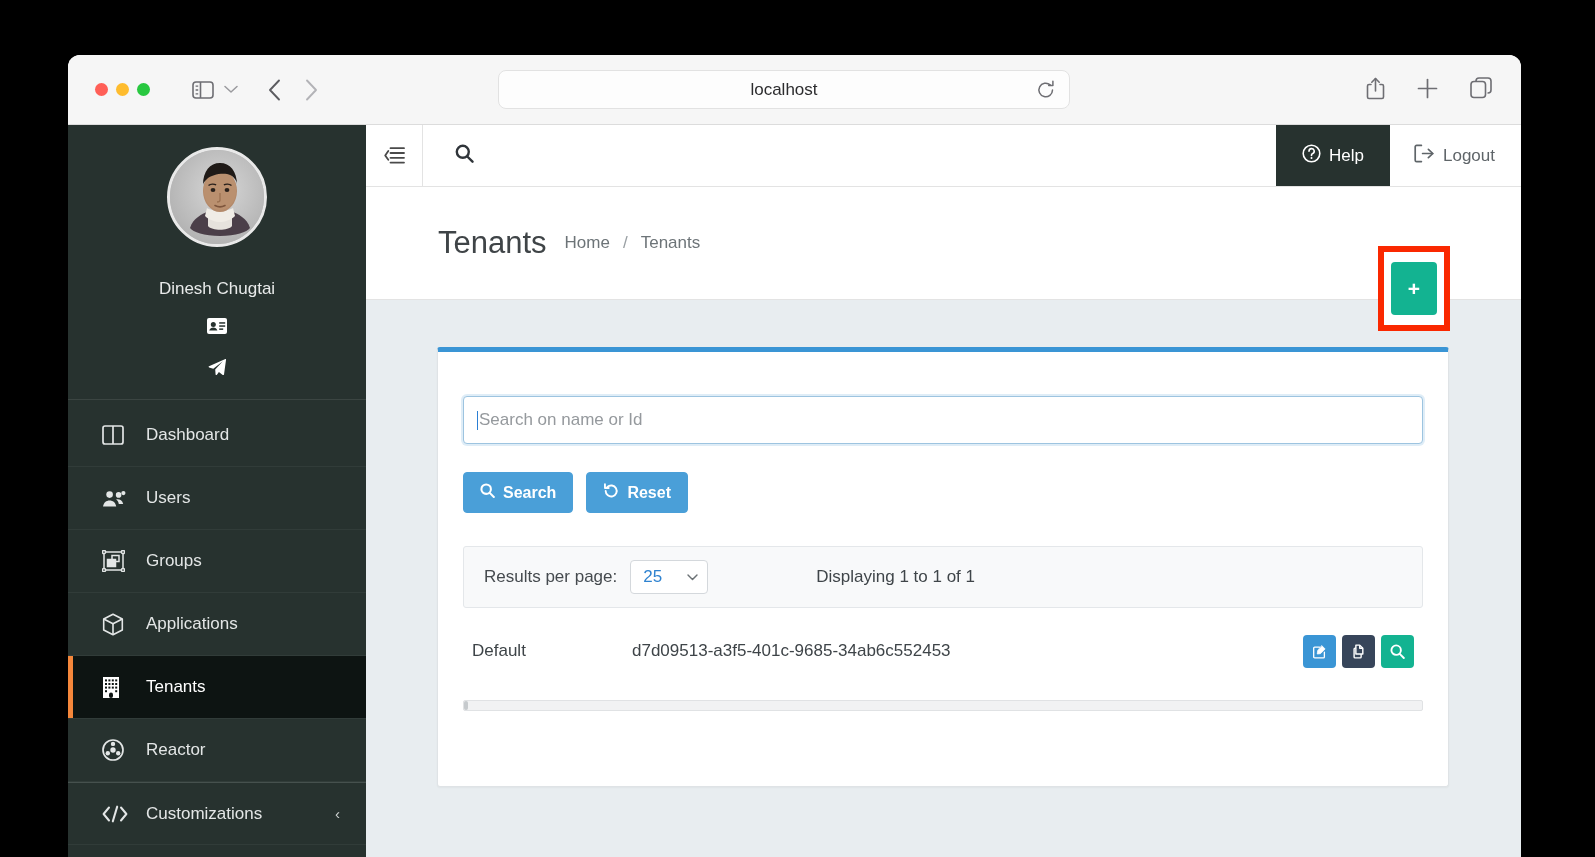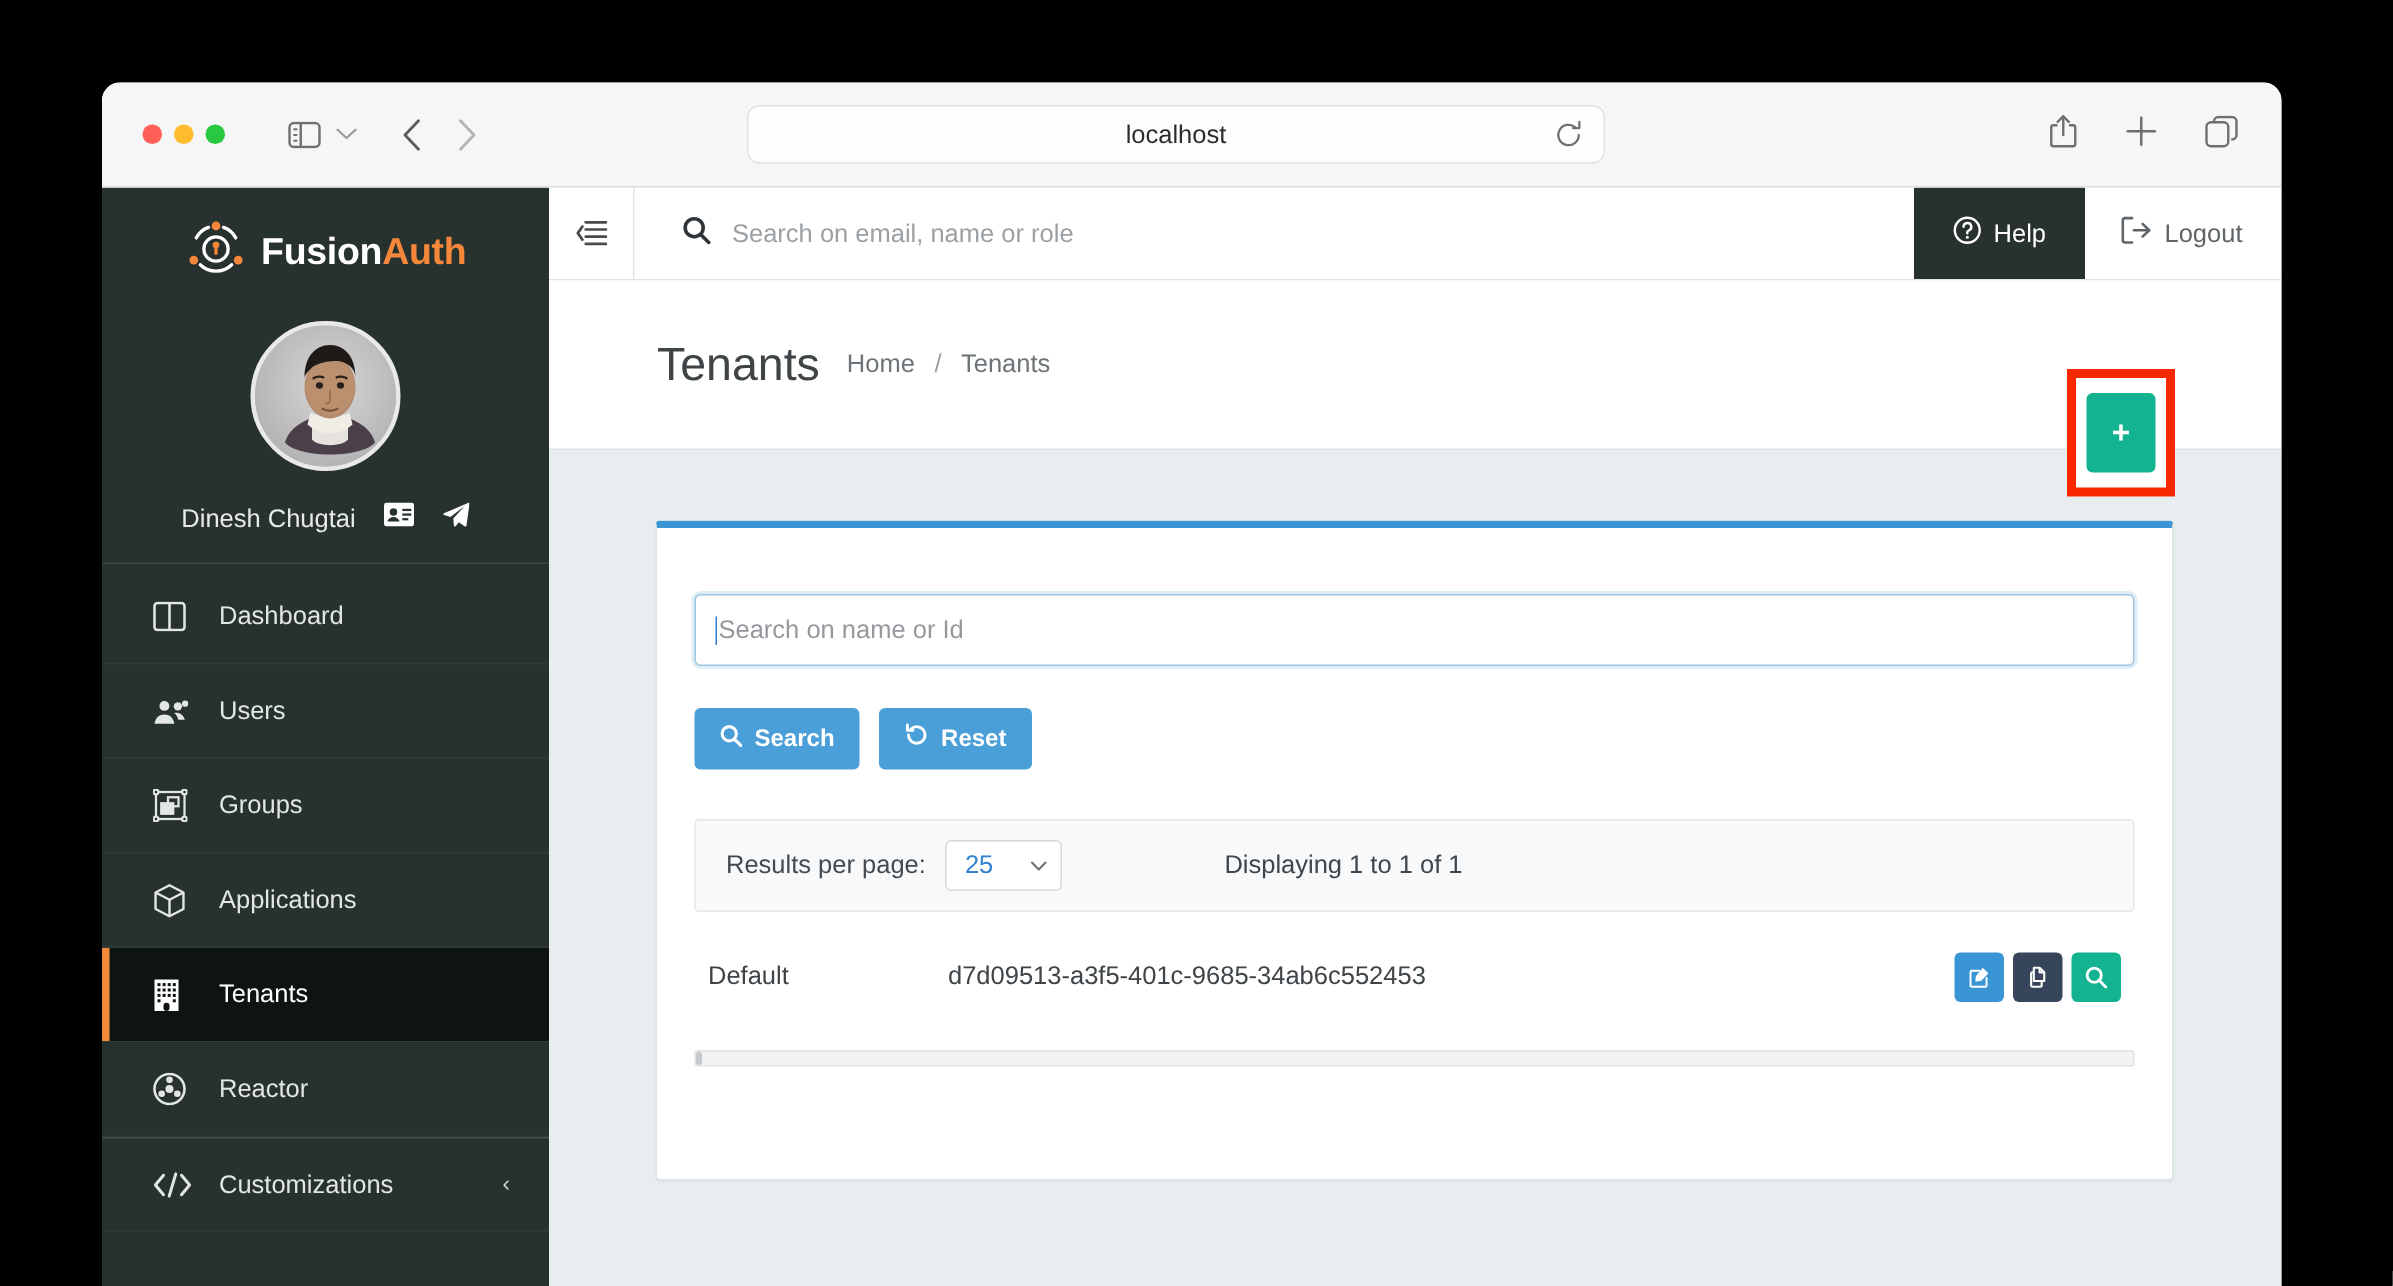--- a/index.html
+++ b/index.html
@@ -85,23 +85,24 @@
     width: 100px; height: 100px; border-radius: 50%;
     border: 3px solid #e9e9e9;
     overflow: hidden;
     background: #b7b7b7;
     position: relative;
   }
   .avatar svg { display: block; }
 
   .user-row {
     display: flex; align-items: center; justify-content: center;
-    gap: 19px; margin-top: 20px; padding-bottom: 18px;
+    gap: 19px; margin-top: 32px; padding-bottom: 18px;
     font-size: 17px; color: #e8eaea;
     border-bottom: 1px solid #3b4542;
+    flex-direction: column;
   }
 
   .nav { padding-top: 4px; }
   .nav-item {
     display: flex; align-items: center;
     height: 63px;
     padding-left: 34px;
     font-size: 17px;
     color: #e3e6e6;
     border-bottom: 1px solid #313c39;
@@ -363,40 +364,20 @@
           <path d="M6 4.5V4a3 3 0 0 1 3-3h9a3 3 0 0 1 3 3v9a3 3 0 0 1-3 3h-.5"></path>
         </svg>
       </span>
     </div>
   </div>
 
   <div class="app">
 
     <div class="sidebar">
 
-      <div class="brand">
-        <span>
-          <svg width="42" height="42" viewBox="0 0 42 42">
-            <g fill="none" stroke="#ffffff" stroke-width="2.2" stroke-linecap="round">
-              <path d="M7.8 13.6A15 15 0 0 1 16 6.6"></path>
-              <path d="M34.2 13.6A15 15 0 0 0 26 6.6"></path>
-              <path d="M10.5 31.5a15 15 0 0 0 21 0"></path>
-            </g>
-            <circle cx="21" cy="5.6" r="2.9" fill="#f5873b"></circle>
-            <circle cx="6.2" cy="28.4" r="2.9" fill="#f5873b"></circle>
-            <circle cx="35.8" cy="28.4" r="2.9" fill="#f5873b"></circle>
-            <circle cx="21" cy="21" r="8.1" fill="none" stroke="#ffffff" stroke-width="2.2"></circle>
-            <circle cx="21" cy="18.4" r="2.2" fill="#f5873b"></circle>
-            <rect x="19.9" y="19.6" width="2.2" height="5.4" rx="1.1" fill="#f5873b"></rect>
-          </svg>
-        </span>
-        <span class="brand-text">
-          <span class="fusion">Fusion</span><span class="auth">Auth</span>
-        </span>
-      </div>
 
       <div class="avatar-wrap">
         <div class="avatar">
           <svg width="100" height="100" viewBox="0 0 100 100">
             <defs>
               <radialGradient id="bgg" cx="50%" cy="40%" r="70%">
                 <stop offset="0%" stop-color="#d7d7d7"></stop>
                 <stop offset="100%" stop-color="#a9a9a9"></stop>
               </radialGradient>
             </defs>
@@ -553,21 +534,20 @@
             <polyline points="4.3,4 1.2,8.4 4.3,12.8" stroke-linejoin="round"></polyline>
           </svg>
         </div>
         <div class="topbar-search">
           <span class="s-icon">
             <svg width="19" height="19" viewBox="0 0 19 19" fill="none" stroke="#30353a" stroke-width="2.4" stroke-linecap="round">
               <circle cx="7.8" cy="7.8" r="6"></circle>
               <line x1="12.3" y1="12.5" x2="17.5" y2="17.7"></line>
             </svg>
           </span>
-          <input type="text" placeholder="Search on email, name or role" style="">
         </div>
         <div class="help-btn">
           <span>
             <svg width="19" height="19" viewBox="0 0 19 19" fill="none" stroke="#ffffff" stroke-width="1.6">
               <circle cx="9.5" cy="9.5" r="8.3"></circle>
               <path d="M7 7.2a2.6 2.6 0 1 1 3.4 2.5c-.6.2-.9.7-.9 1.3v.5" stroke-linecap="round"></path>
               <circle cx="9.5" cy="14.1" r="1" fill="#ffffff" stroke="none"></circle>
             </svg>
           </span>
           <span>Help</span>

